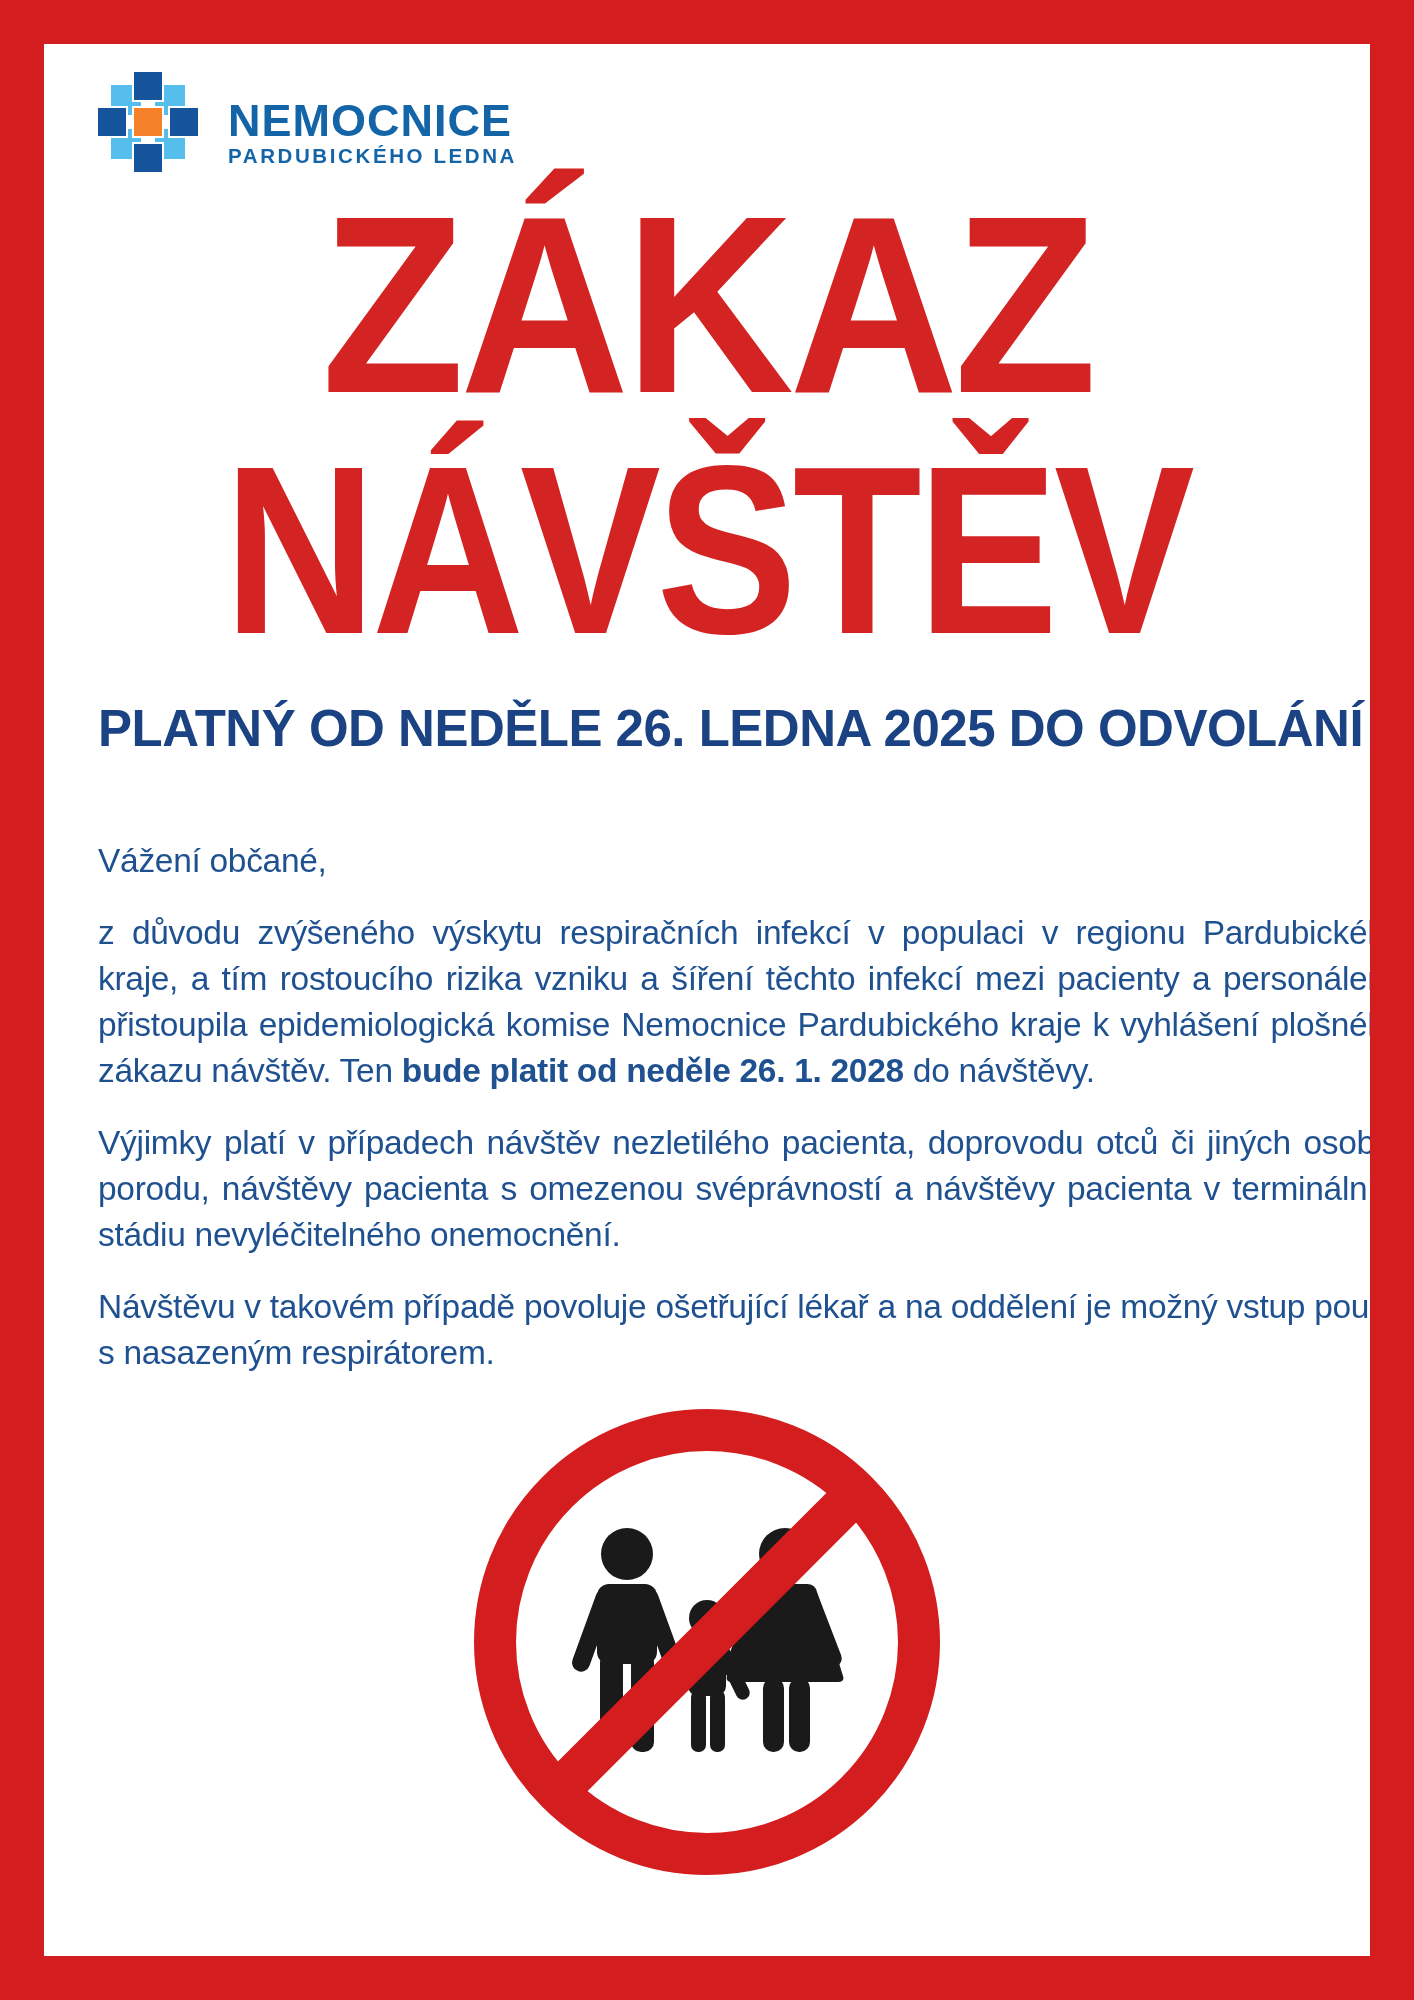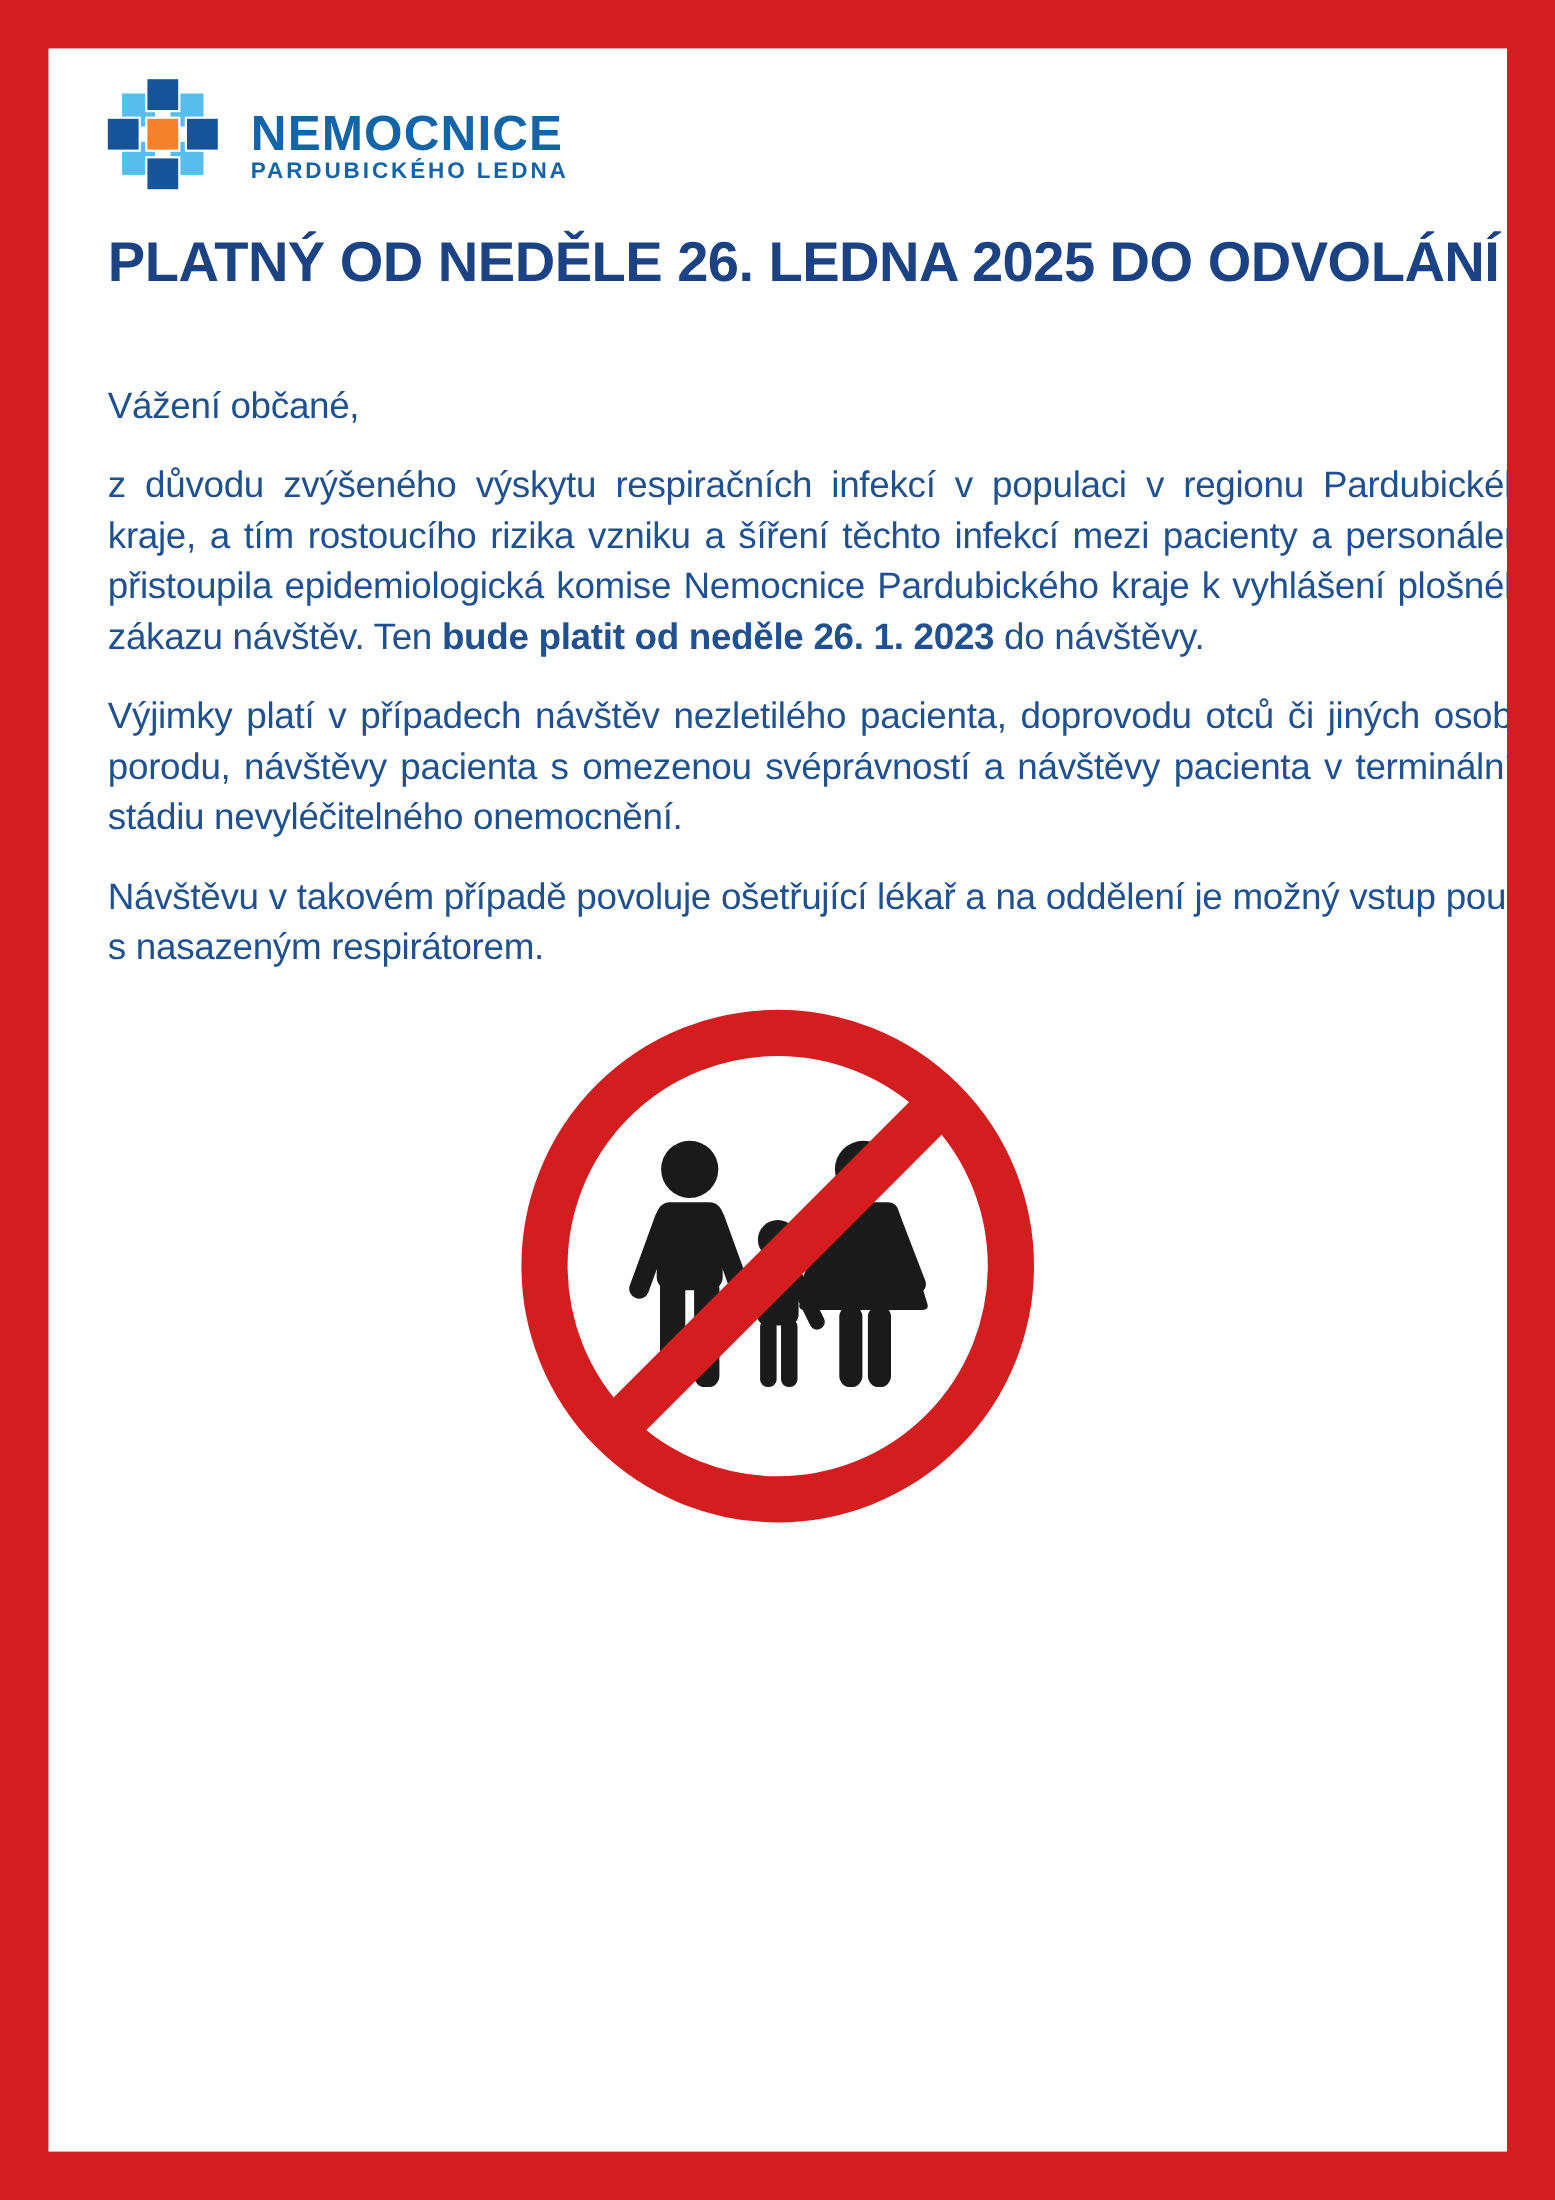--- a/index.html
+++ b/index.html
@@ -124,26 +124,30 @@
         <div class="sq dark dk-l"></div>
         <div class="sq dark dk-r"></div>
         <div class="sq orange or-c"></div>
       </div>
       <div class="logo-text">
         <span class="logo-name">NEMOCNICE</span>
         <span class="logo-region">PARDUBICKÉHO LEDNA</span>
       </div>
     </div>
 
+    <h1 class="title" style="margin:0;">
+      <span class="title-line title-line-1">ZÁKAZ</span>
+      <span class="title-line title-line-2">NÁVŠTĚV</span>
+    </h1>
 
     <div class="subtitle">PLATNÝ OD NEDĚLE 26. LEDNA 2025 DO ODVOLÁNÍ</div>
 
     <div class="body-text">
       <p class="salutation">Vážení občané,</p>
-      <p><span>z důvodu zvýšeného výskytu respiračních infekcí v populaci v regionu Pardubického kraje, a tím rostoucího rizika vzniku a šíření těchto infekcí mezi pacienty a personálem, přistoupila epidemiologická komise Nemocnice Pardubického kraje k vyhlášení plošného zákazu návštěv. Ten </span><b>bude platit od neděle 26. 1. 2023</b><span> do návštěvy.</span></p>
+      <p><span>z důvodu zvýšeného výskytu respiračních infekcí v populaci v regionu Pardubického kraje, a tím rostoucího rizika vzniku a šíření těchto infekcí mezi pacienty a personálem, přistoupila epidemiologická komise Nemocnice Pardubického kraje k vyhlášení plošného zákazu návštěv. Ten </span><b>bude platit od neděle 26. 1. 2028</b><span> do návštěvy.</span></p>
       <p>Výjimky platí v případech návštěv nezletilého pacienta, doprovodu otců či jiných osob k porodu, návštěvy pacienta s omezenou svéprávností a návštěvy pacienta v terminálním stádiu nevyléčitelného onemocnění.</p>
       <p>Návštěvu v takovém případě povoluje ošetřující lékař a na oddělení je možný vstup pouze s nasazeným respirátorem.</p>
     </div>
 
     <div class="icon-wrap">
       <svg width="480" height="480" viewBox="0 0 480 480" aria-hidden="true">
 
         <g fill="#1a1a1a">
 
           <g>

